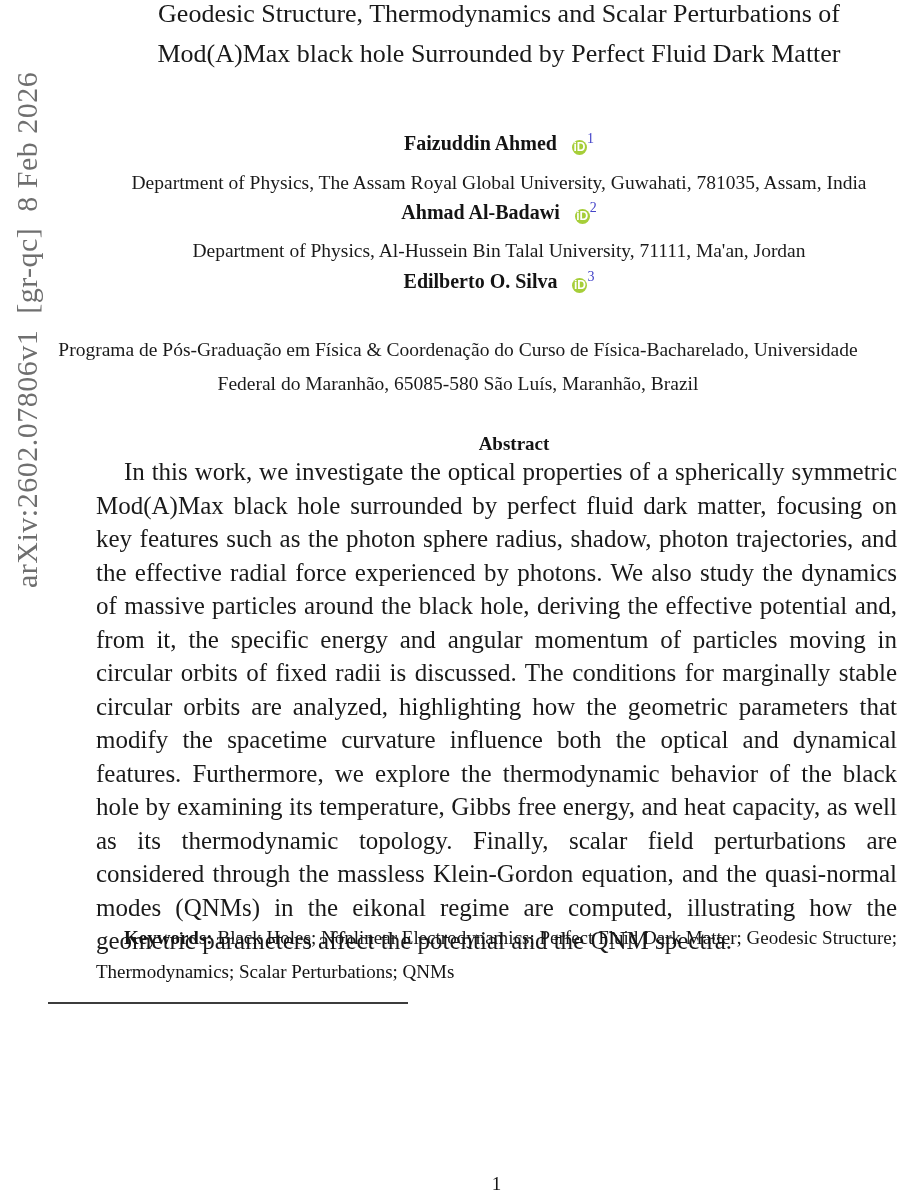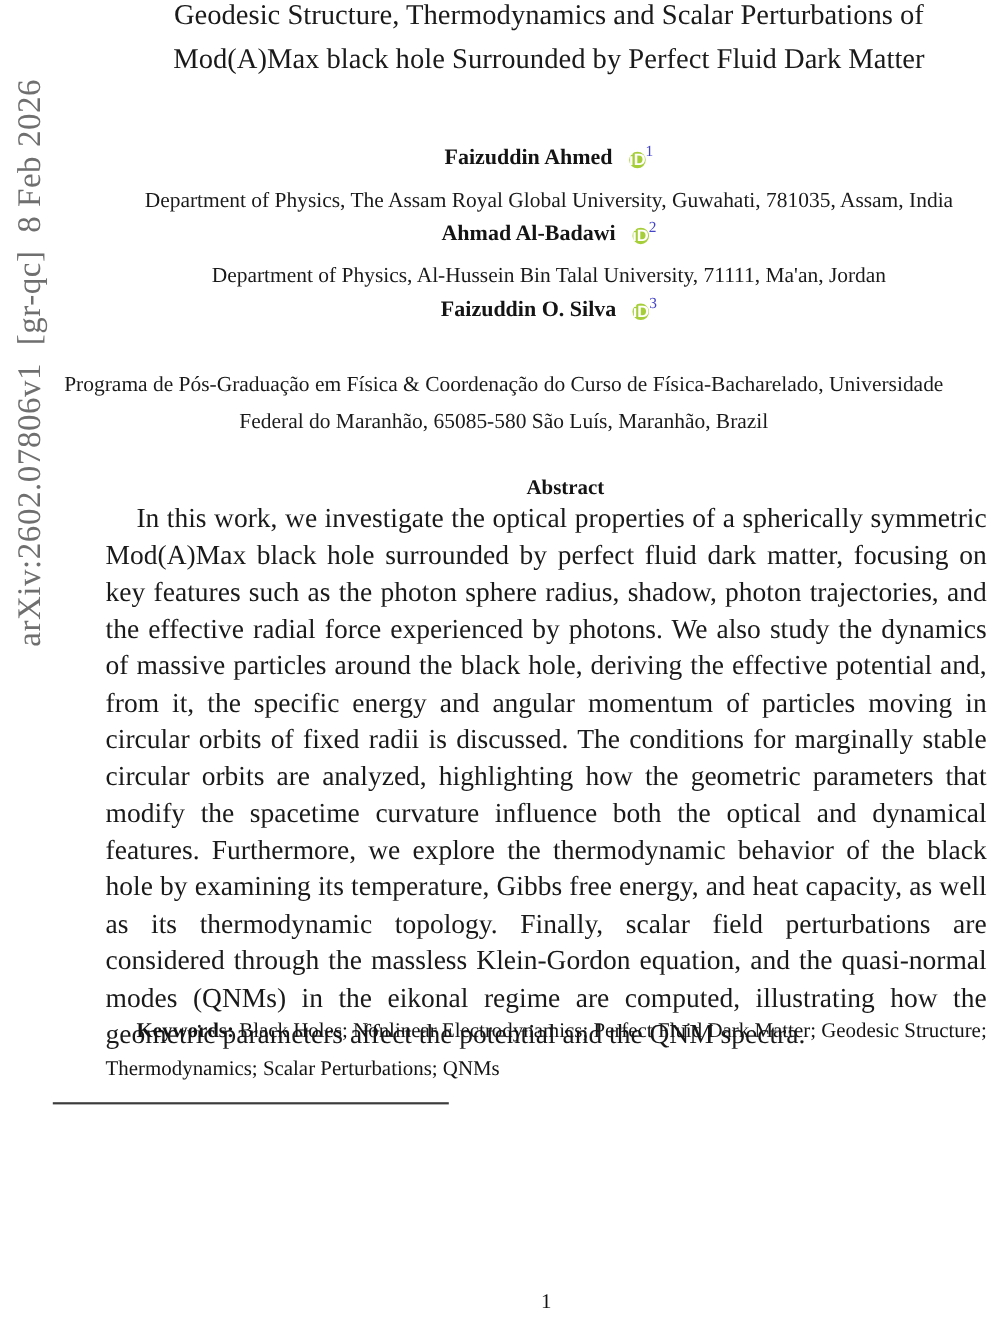--- a/index.html
+++ b/index.html
@@ -51,21 +51,21 @@
     white-space: nowrap;
   }
   .orcid {
     display: inline-block;
     width: 15px;
     height: 15px;
     border-radius: 50%;
     background: #a6ce39;
     color: #ffffff;
     font-family: "Liberation Sans", sans-serif;
-    font-size: 15px;
+    font-size: 12px;
     font-weight: bold;
     line-height: 15px;
     text-align: center;
     vertical-align: -1px;
     margin-left: 15px;
   }
   .ref-sup {
     color: #4343c8;
     font-size: 14px;
     font-weight: normal;
@@ -164,21 +164,21 @@
     <span>Faizuddin Ahmed</span><span class="orcid">iD</span><sup class="ref-sup">1</sup>
   </div>
   <div class="affil" style="top:166px">Department of Physics, The Assam Royal Global University, Guwahati, 781035, Assam, India</div>
 
   <div class="author-row" style="top:200px">
     <span>Ahmad Al-Badawi</span><span class="orcid">iD</span><sup class="ref-sup">2</sup>
   </div>
   <div class="affil" style="top:234px">Department of Physics, Al-Hussein Bin Talal University, 71111, Ma'an, Jordan</div>
 
   <div class="author-row" style="top:269px">
-    <span>Faizuddin O. Silva</span><span class="orcid">iD</span><sup class="ref-sup">3</sup>
+    <span>Edilberto O. Silva</span><span class="orcid">iD</span><sup class="ref-sup">3</sup>
   </div>
   <div class="affil wide" style="top:301px">Programa de Pós-Graduação em Física &amp; Coordenação do Curso de Física-Bacharelado, Universidade Federal do Maranhão, 65085-580 São Luís, Maranhão, Brazil</div>
 
   <h2 class="abstract-heading">Abstract</h2>
   <p class="abstract-body">In this work, we investigate the optical properties of a spherically symmetric Mod(A)Max black hole surrounded by perfect fluid dark matter, focusing on key features such as the photon sphere radius, shadow, photon trajectories, and the effective radial force experienced by photons. We also study the dynamics of massive particles around the black hole, deriving the effective potential and, from it, the specific energy and angular momentum of particles moving in circular orbits of fixed radii is discussed. The conditions for marginally stable circular orbits are analyzed, highlighting how the geometric parameters that modify the spacetime curvature influence both the optical and dynamical features. Furthermore, we explore the thermodynamic behavior of the black hole by examining its temperature, Gibbs free energy, and heat capacity, as well as its thermodynamic topology. Finally, scalar field perturbations are considered through the massless Klein-Gordon equation, and the quasi-normal modes (QNMs) in the eikonal regime are computed, illustrating how the geometric parameters affect the potential and the QNM spectra.</p>
 
   <p class="keywords"><span class="kw-label">Keywords:</span> <span>Black Holes; Nonlinear Electrodynamics; Perfect Fluid Dark Matter; Geodesic Structure; Thermodynamics; Scalar Perturbations; QNMs</span></p>
 
   <div class="footnote-rule"></div>
 

